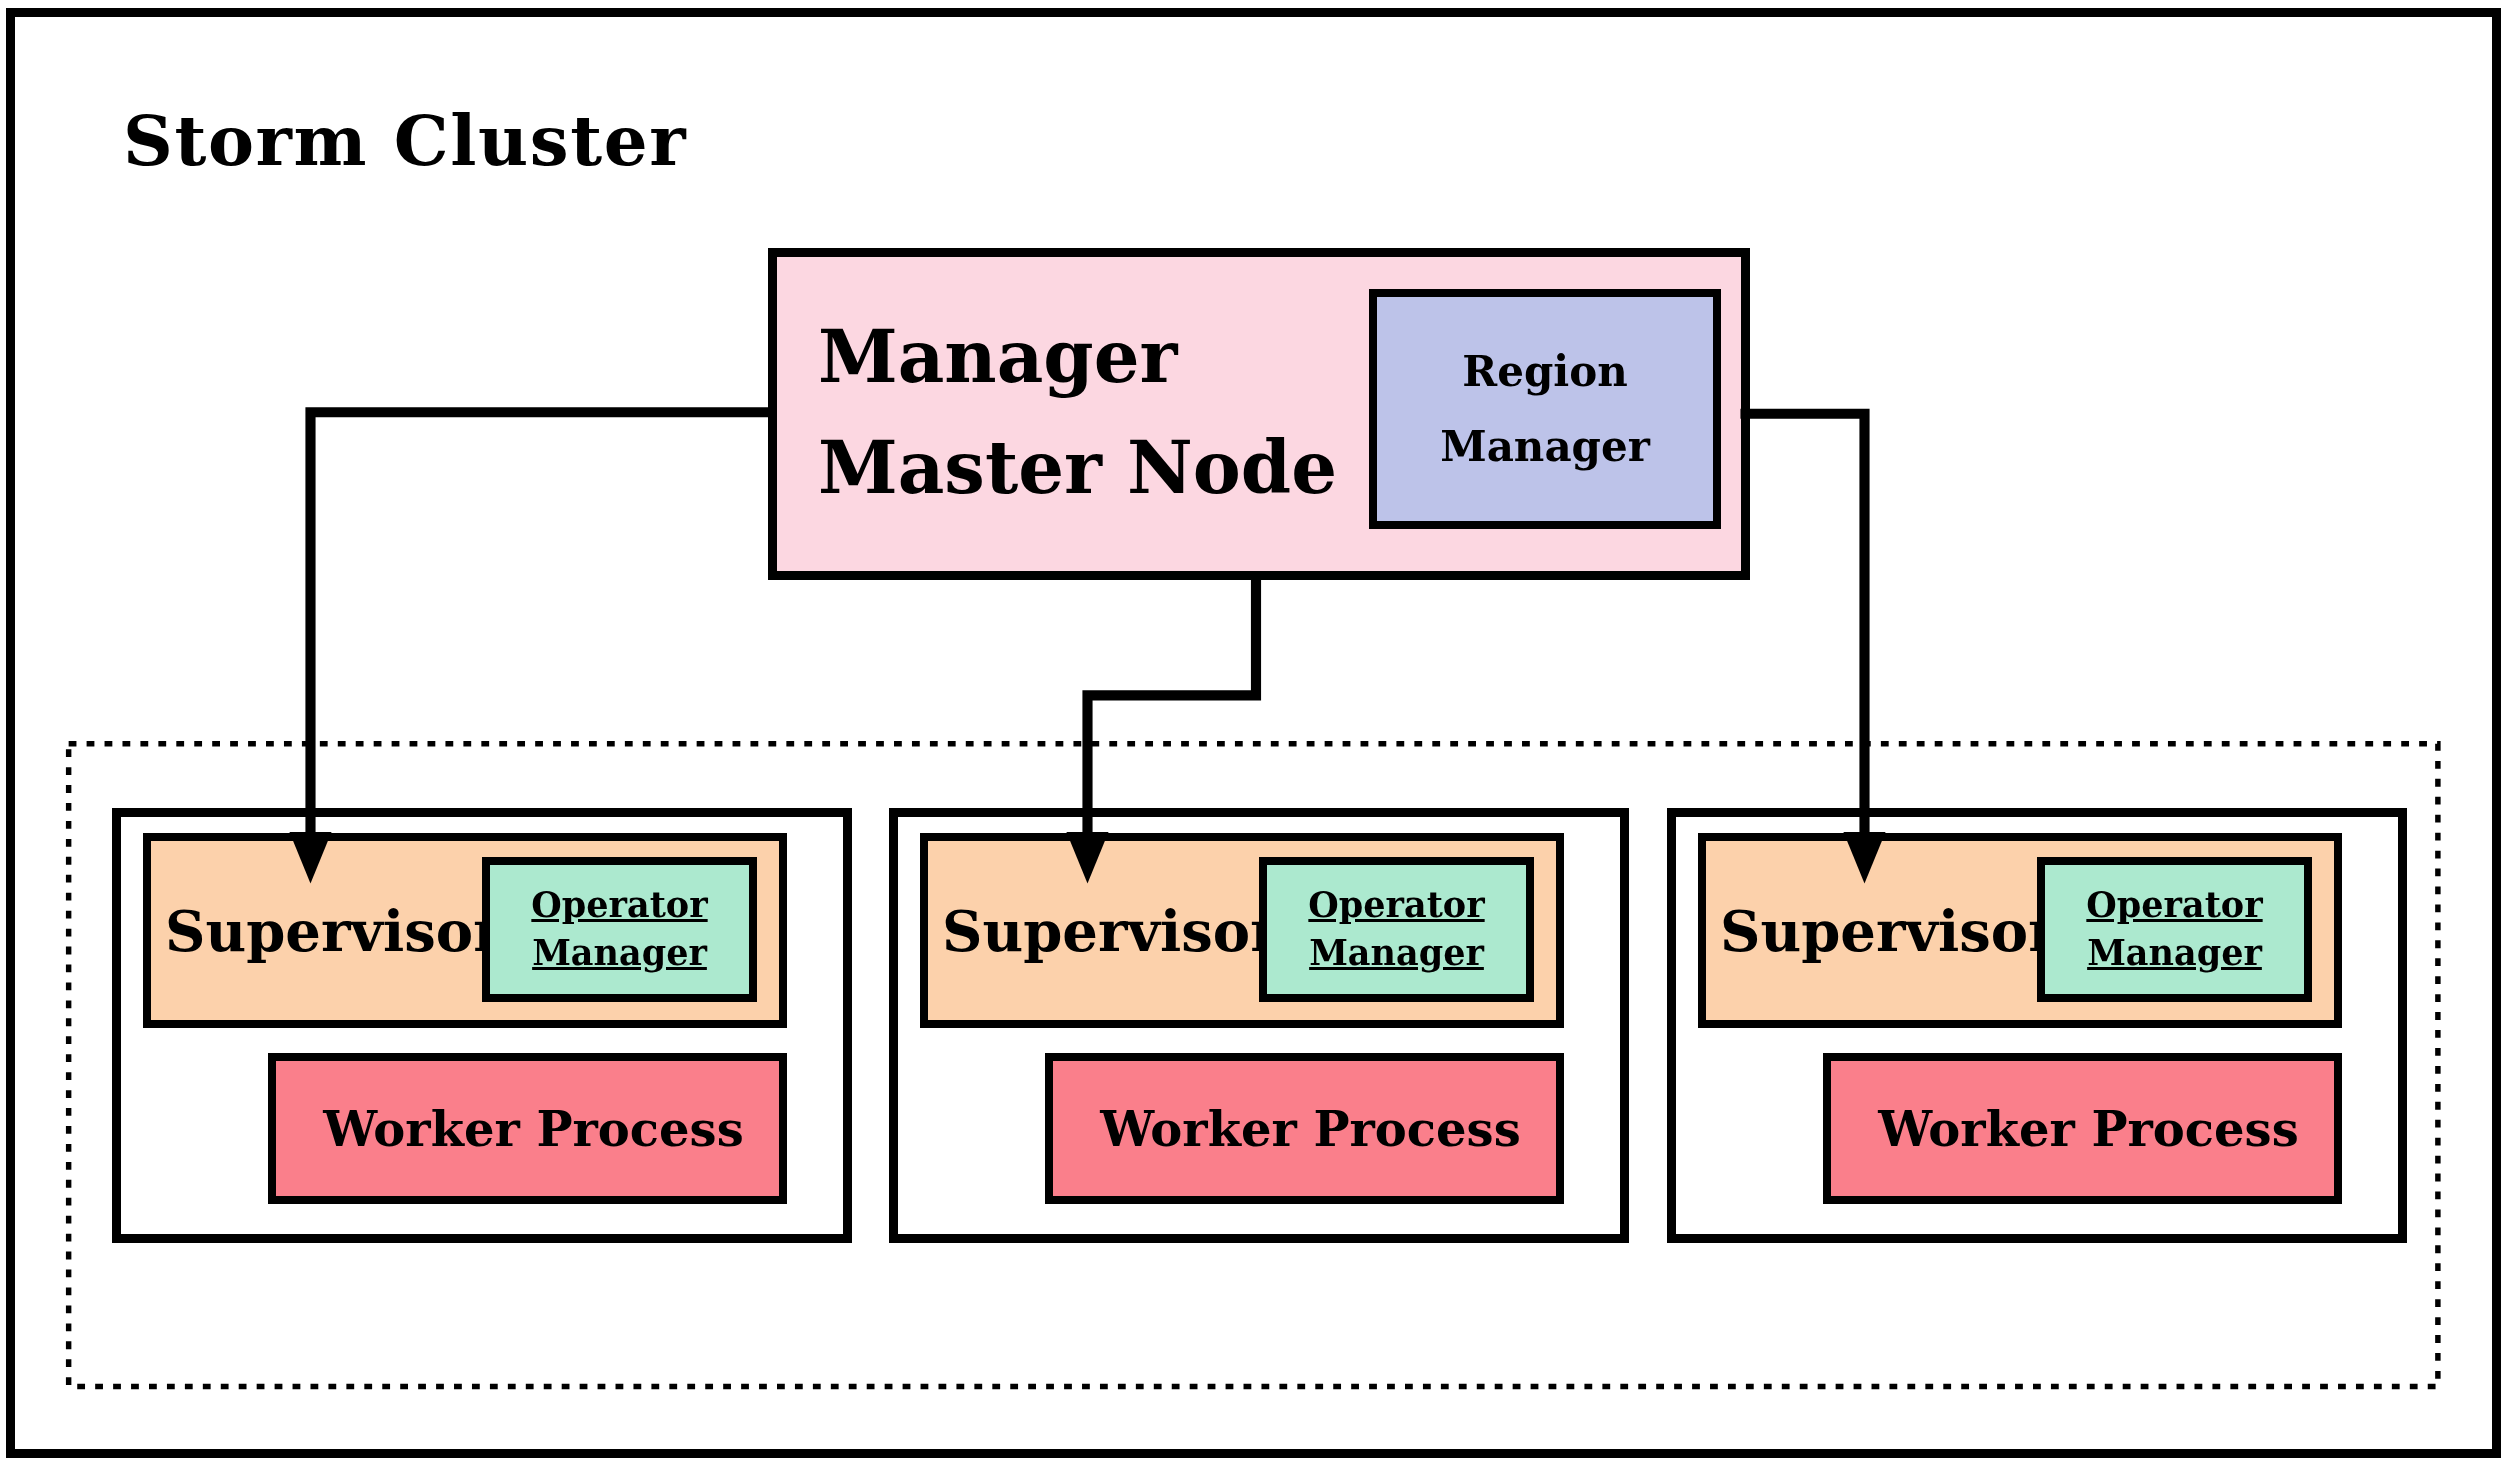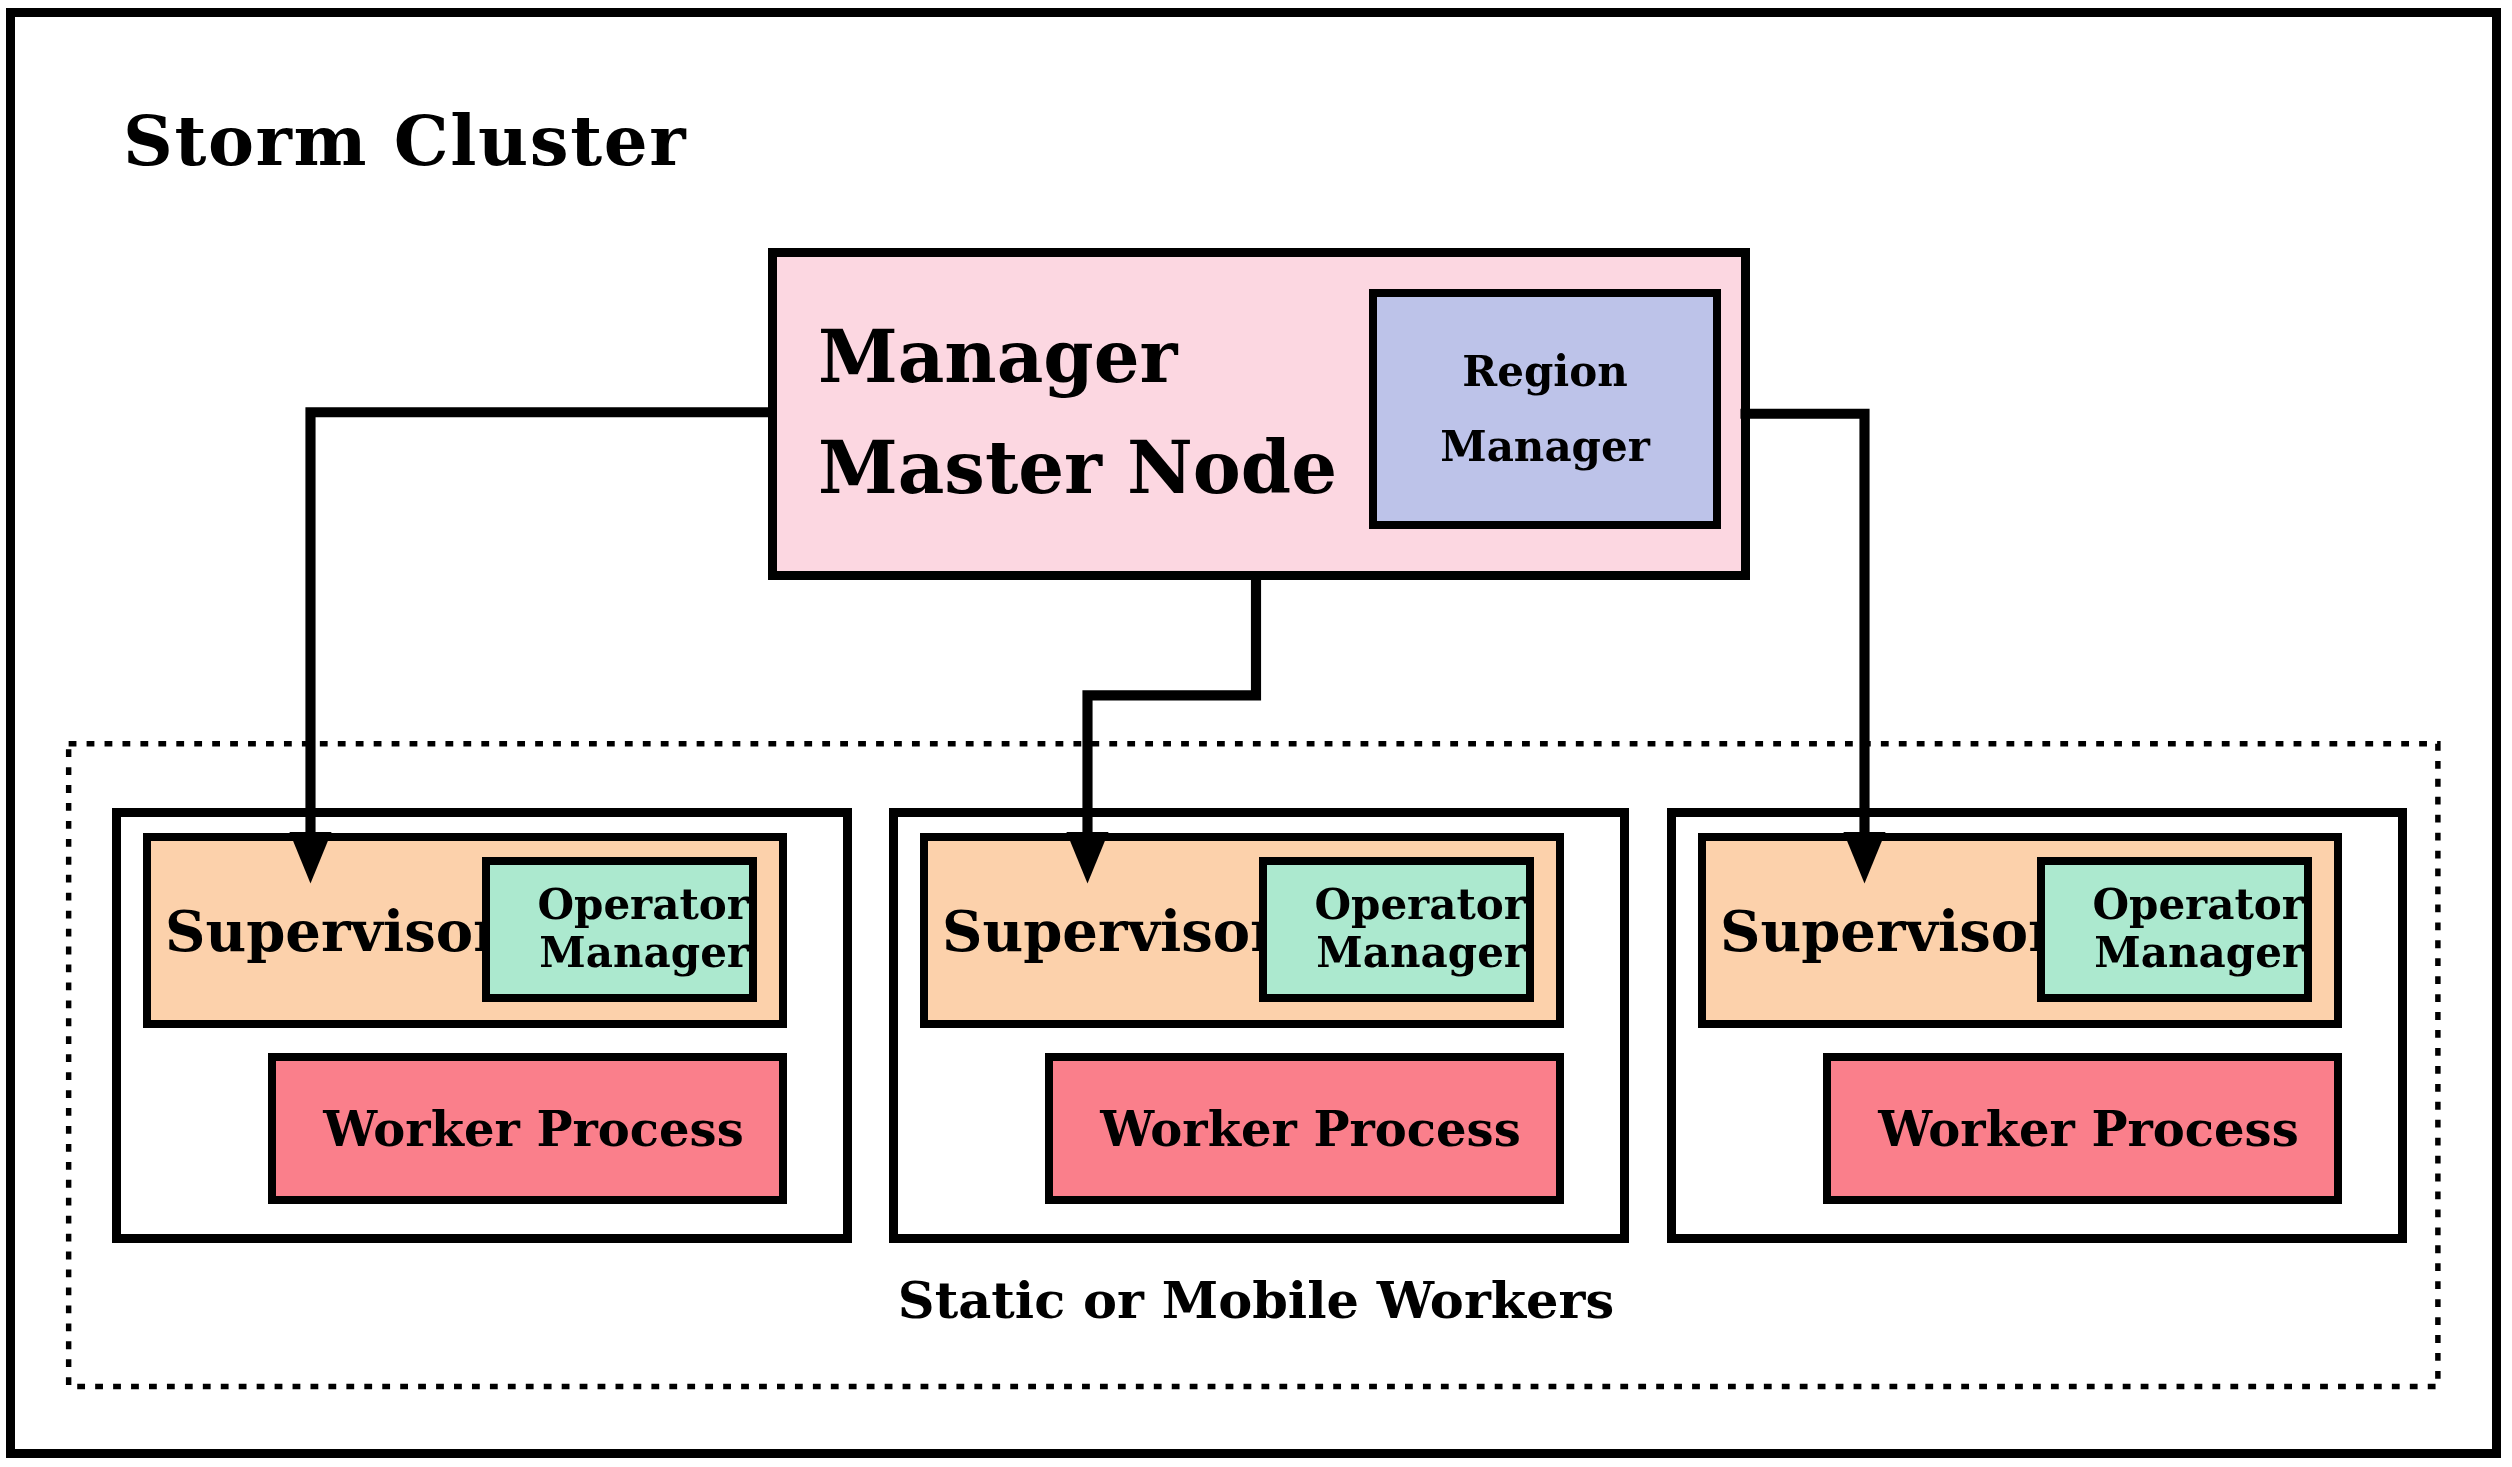--- a/index.html
+++ b/index.html
@@ -85,25 +85,26 @@
     white-space: nowrap;
   }
   .op-mgr {
     position: absolute;
     left: 331px; top: 15.6px;
     width: 275px; height: 145px;
     border: 8.6px solid #000;
     box-sizing: border-box;
     display: flex;
     flex-direction: column;
-    align-items: flex-end;
+    align-items: center;
     justify-content: center;
     text-align: center;
-    font-size: 42px;
+    font-size: 35px;
     line-height: 48px;
+    text-decoration: underline;
   }
   .process {
     position: absolute;
     left: 147px; top: 236px;
     width: 519px; height: 151px;
     border: 8.6px solid #000;
     box-sizing: border-box;
     display: flex;
     align-items: center;
     justify-content: center;
@@ -182,21 +183,20 @@
       <div class="op-mgr" style="background-color: rgb(172, 233, 207);">
         <div>Operator</div>
         <div>Manager</div>
       </div>
     </div>
     <div class="process" style="background-color: rgb(250, 127, 139);">
       <span>Worker Process</span>
     </div>
   </div>
 
-  <div class="group-caption">Static or Mobile Workers</div>
 
   <svg class="overlay" viewBox="0 0 3220 1881">
     <rect class="group-border" x="88" y="953" width="3037" height="824"></rect>
 
     <path class="edge" d="M 996 528 H 398 V 1070"></path>
     <polygon class="arrowhead" points="371,1066 425,1066 398,1132"></polygon>
 
     <path class="edge" d="M 1610 737 V 891 H 1394 V 1070"></path>
     <polygon class="arrowhead" points="1367,1066 1421,1066 1394,1132"></polygon>
 

